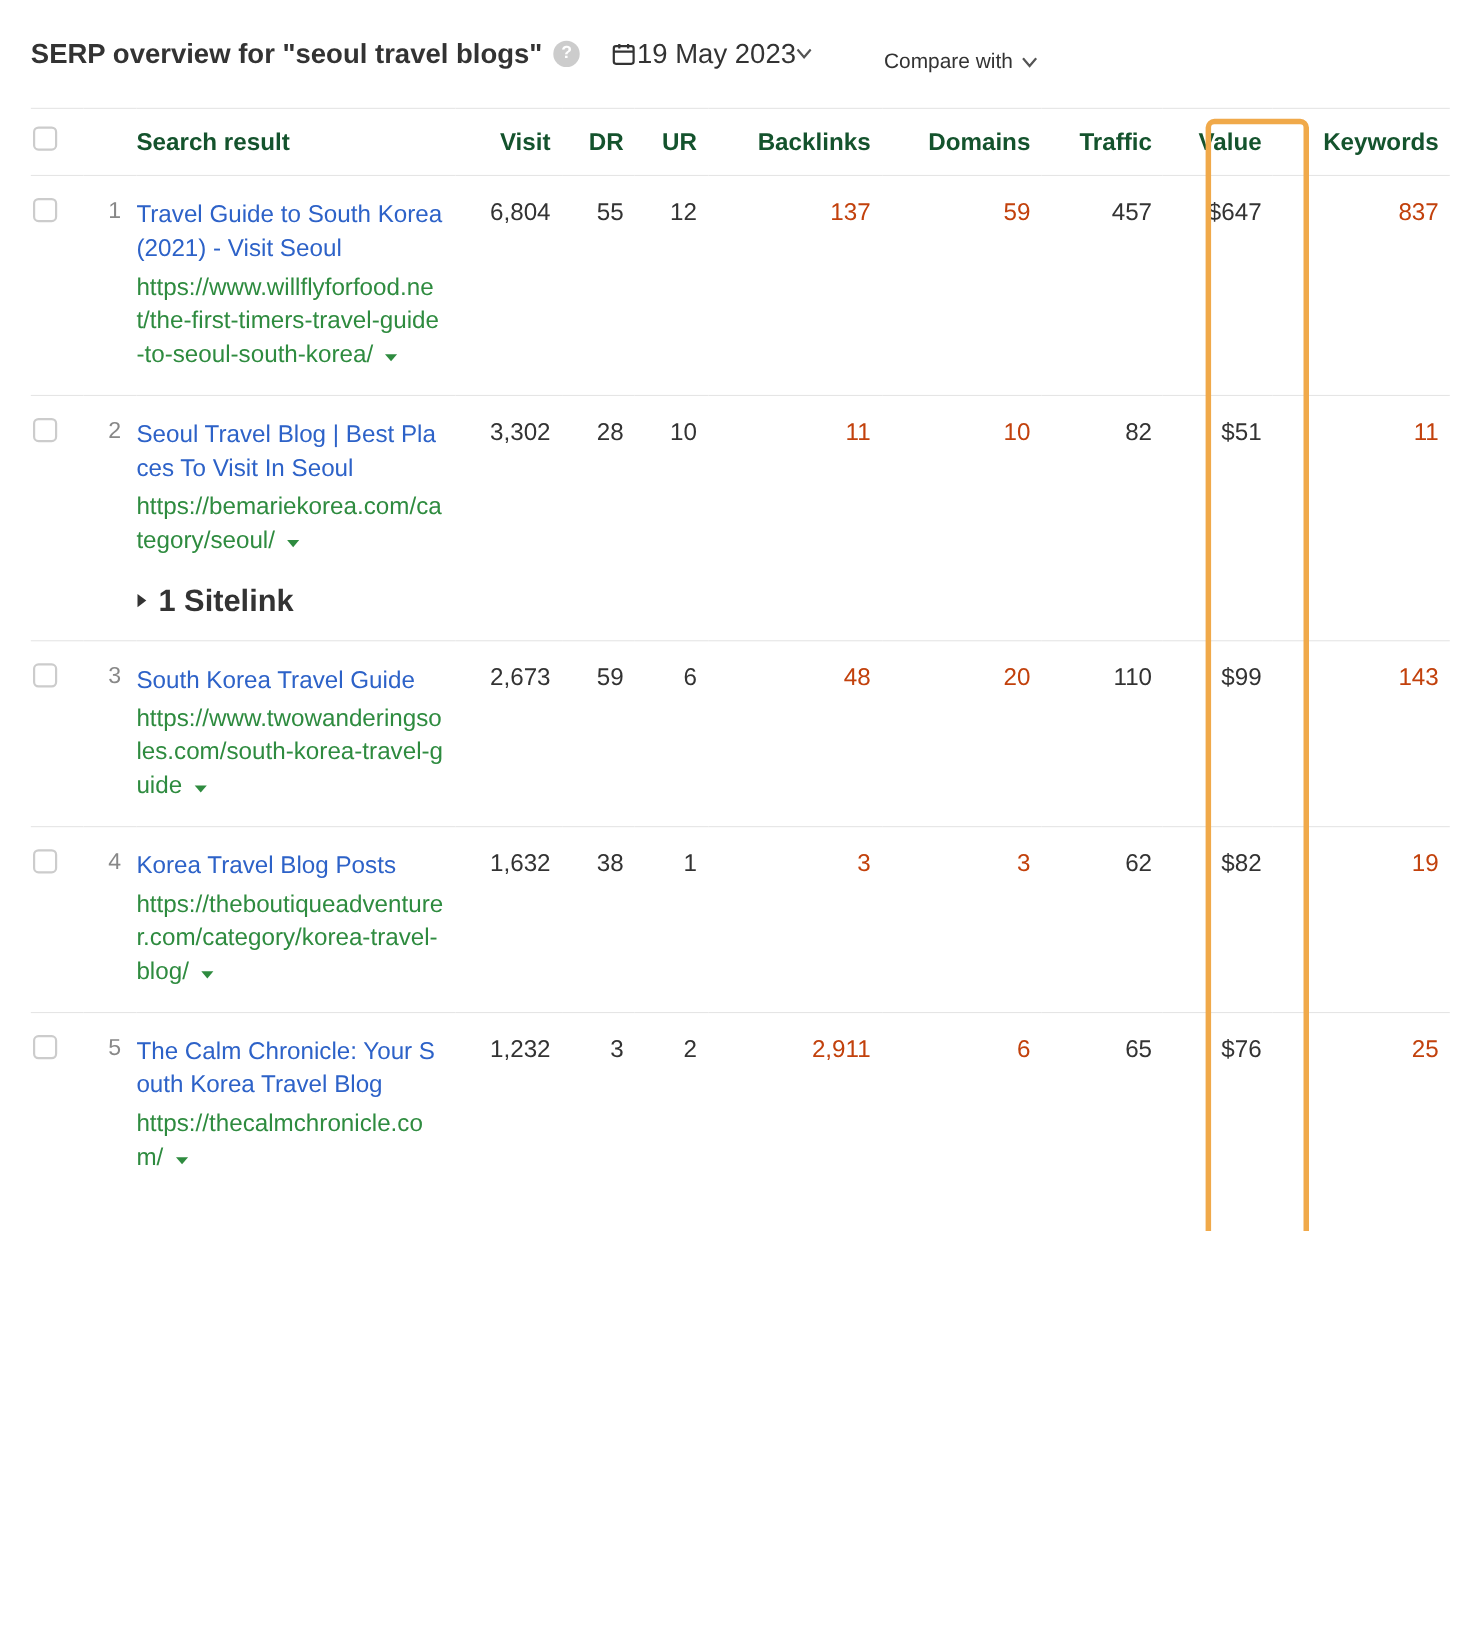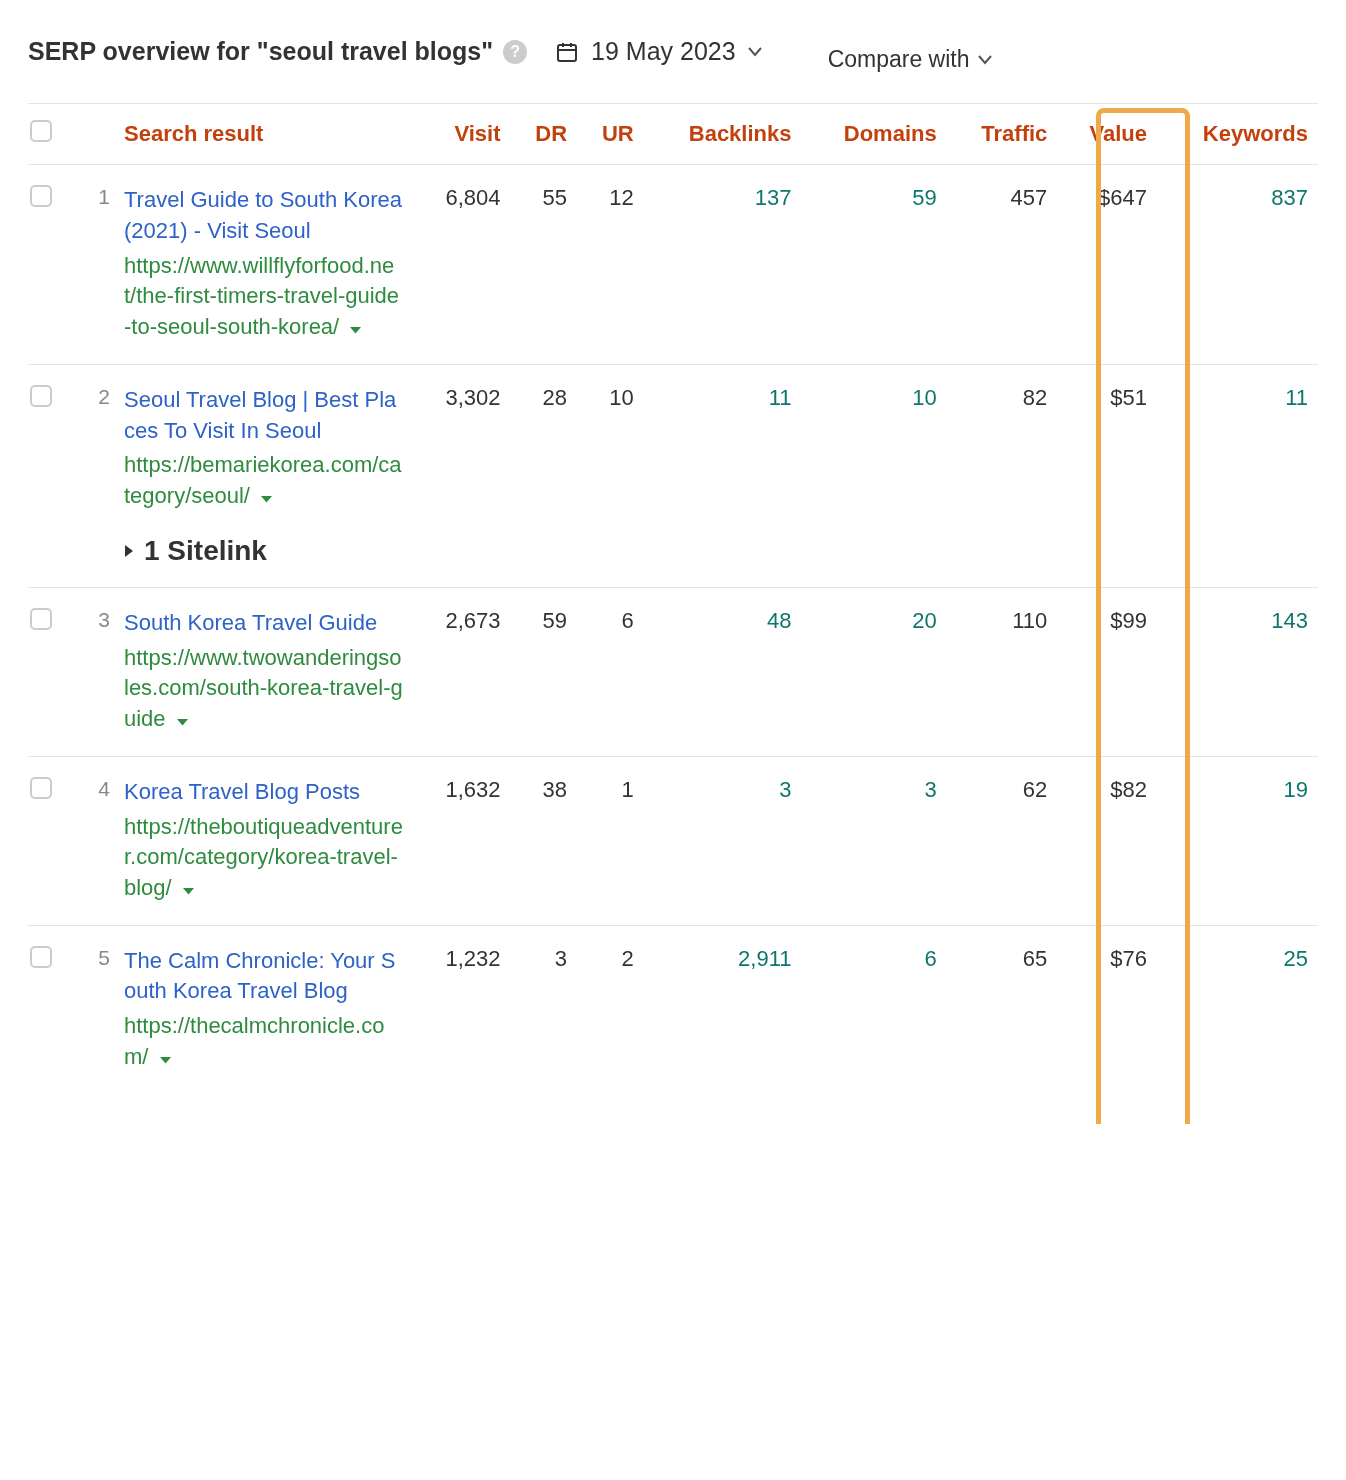--- a/index.html
+++ b/index.html
@@ -33,51 +33,50 @@
   background: #ccc;
   color: #fff;
   font-size: 16px;
   font-weight: 700;
   align-items: center;
   justify-content: center;
 }
 .date-picker {
   display: flex;
   align-items: center;
-  gap: 12px;
   font-size: 25px;
   color: #333;
   cursor: pointer;
 }
 .cal-icon svg { display: block; }
 .compare {
   display: flex;
   align-items: center;
   gap: 8px;
-  font-size: 23px;
+  font-size: 19px;
   color: #333;
   cursor: pointer;
   margin-left: 38px;
   margin-top: 16px;
 }
 .caret {
   display: inline-flex;
 }
 .caret svg { display: block; }
 table {
   width: 100%;
   border-collapse: collapse;
 }
 thead th {
   border-top: 1px solid #e5e5e5;
   border-bottom: 1px solid #e5e5e5;
   padding: 16px 10px;
   font-size: 22px;
   font-weight: 700;
-  color: #c2410c;
+  color: #14532d;
   text-align: right;
   white-space: nowrap;
 }
 thead th.th-check { width: 48px; padding-left: 2px; text-align: left; }
 thead th.th-rank { width: 48px; text-align: right; padding-right: 14px; }
 thead th.th-result { text-align: left; width: 290px; padding-left: 0; }
 tbody td {
   border-bottom: 1px solid #e5e5e5;
   padding: 20px 10px;
   vertical-align: top;
@@ -120,21 +119,21 @@
   margin-top: 22px;
   display: flex;
   align-items: center;
   gap: 10px;
   font-size: 28px;
   font-weight: 700;
   color: #333;
   cursor: pointer;
 }
 .sitelink .tri-right svg { display: block; }
-.link-num { color: #0f766e; cursor: pointer; }
+.link-num { color: #c2410c; cursor: pointer; }
 .highlight-box {
   position: absolute;
   border: 5px solid #f0a94a;
   border-radius: 8px;
   pointer-events: none;
 }
 .wrap { position: relative; }
 </style>
 </head>
 <body>

